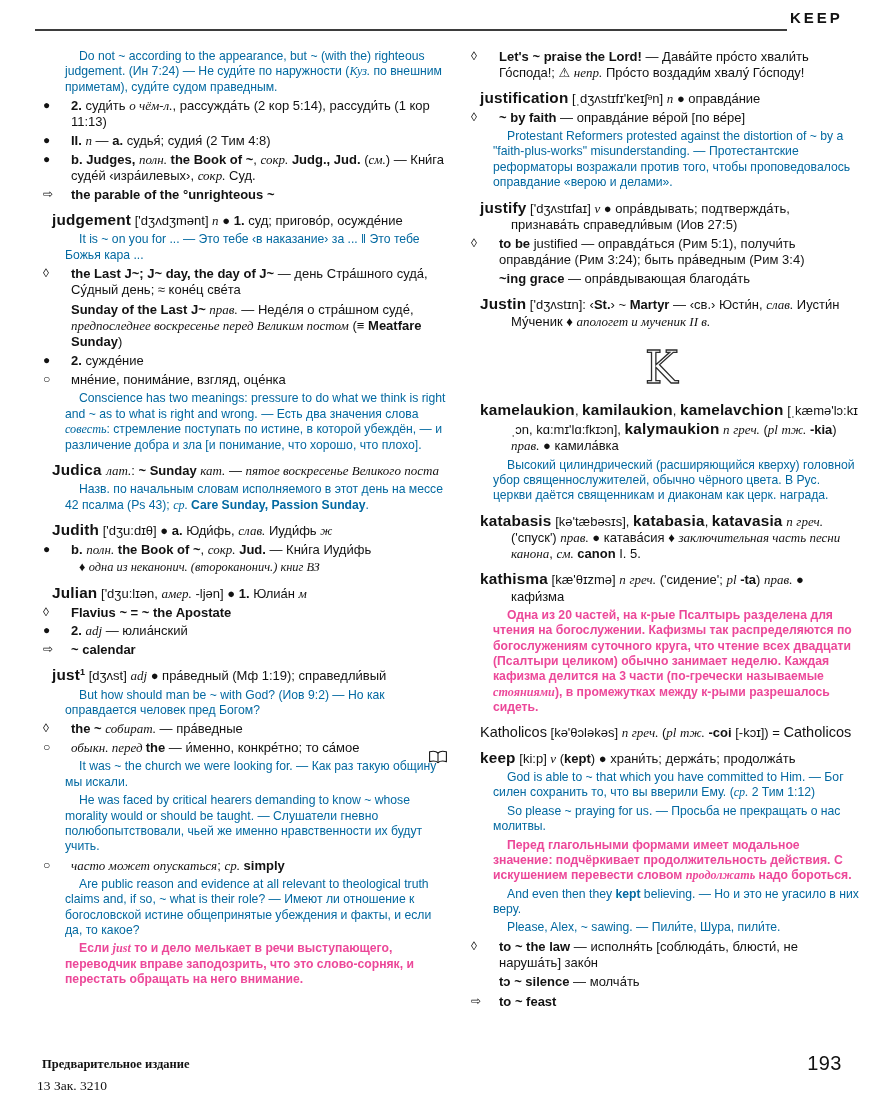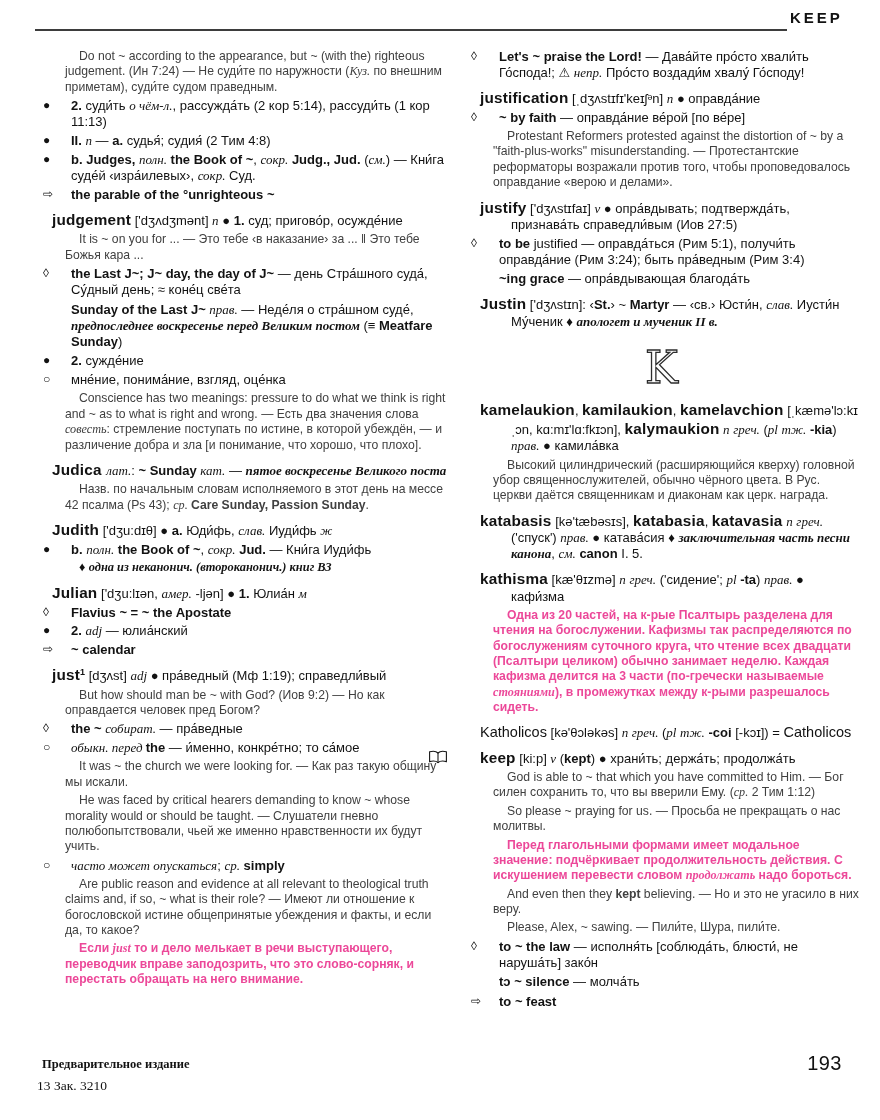--- a/index.html
+++ b/index.html
@@ -10,27 +10,27 @@
     -webkit-font-smoothing:antialiased;
   }
   .header-rule{position:absolute;left:35px;top:29px;width:752px;height:2px;background:#3d3d3d;}
   .header-word{position:absolute;left:790px;top:9px;font-weight:bold;font-size:15px;letter-spacing:3px;}
   #col-left{position:absolute;left:35px;top:46px;width:413px;}
   #col-right{position:absolute;left:463px;top:46px;width:397px;}
   p{margin:0;}
   .entry{position:relative;font-size:13px;line-height:1.25;padding-left:48px;text-indent:-31px;margin-top:7px;margin-bottom:2px;}
   .item{position:relative;font-size:13px;line-height:1.25;padding-left:36px;margin:2.5px 0;}
   .sub{position:relative;font-size:13px;line-height:1.25;padding-left:36px;margin:3px 0;}
-  .ex{font-size:12.2px;line-height:1.26;padding-left:30px;text-indent:14px;margin:3px 0;color:#404040;}
+  .ex{font-size:12.2px;line-height:1.26;padding-left:30px;text-indent:14px;margin:3px 0;color:#0369a1;}
   .note{font-weight:bold;color:#ec4899;}
   .cmt2{font-size:12.4px;line-height:1.25;padding-left:44px;margin:1px 0;}
   .s-mk{position:absolute;left:8px;text-indent:0;font-size:12px;}
   .s-b{font-weight:bold;}
   .s-i{font-family:"Liberation Serif",serif;font-style:italic;}
-  .s-bi{font-family:"Liberation Serif",serif;font-style:italic;font-weight:bold;}
+  .s-bi{font-family:"Liberation Serif",serif;font-style:italic;font-weight:normal;}
   .s-hw{font-weight:bold;font-size:15.3px;letter-spacing:0.2px;}
   .s-hwp{font-size:14.5px;}
   .s-sup{vertical-align:super;font-size:9px;font-weight:bold;}
   .sec-letter{
     text-align:center;font-family:"DejaVu Serif",serif;font-size:44px;line-height:1;
     margin:16px 0 10px;color:#fcfcfc;-webkit-text-stroke:1.3px #2c2c2c;
   }
   .icon{position:absolute;top:1px;}
   .icon-bomb{left:0px;}
   .icon-book{left:-4px;top:2px;}

